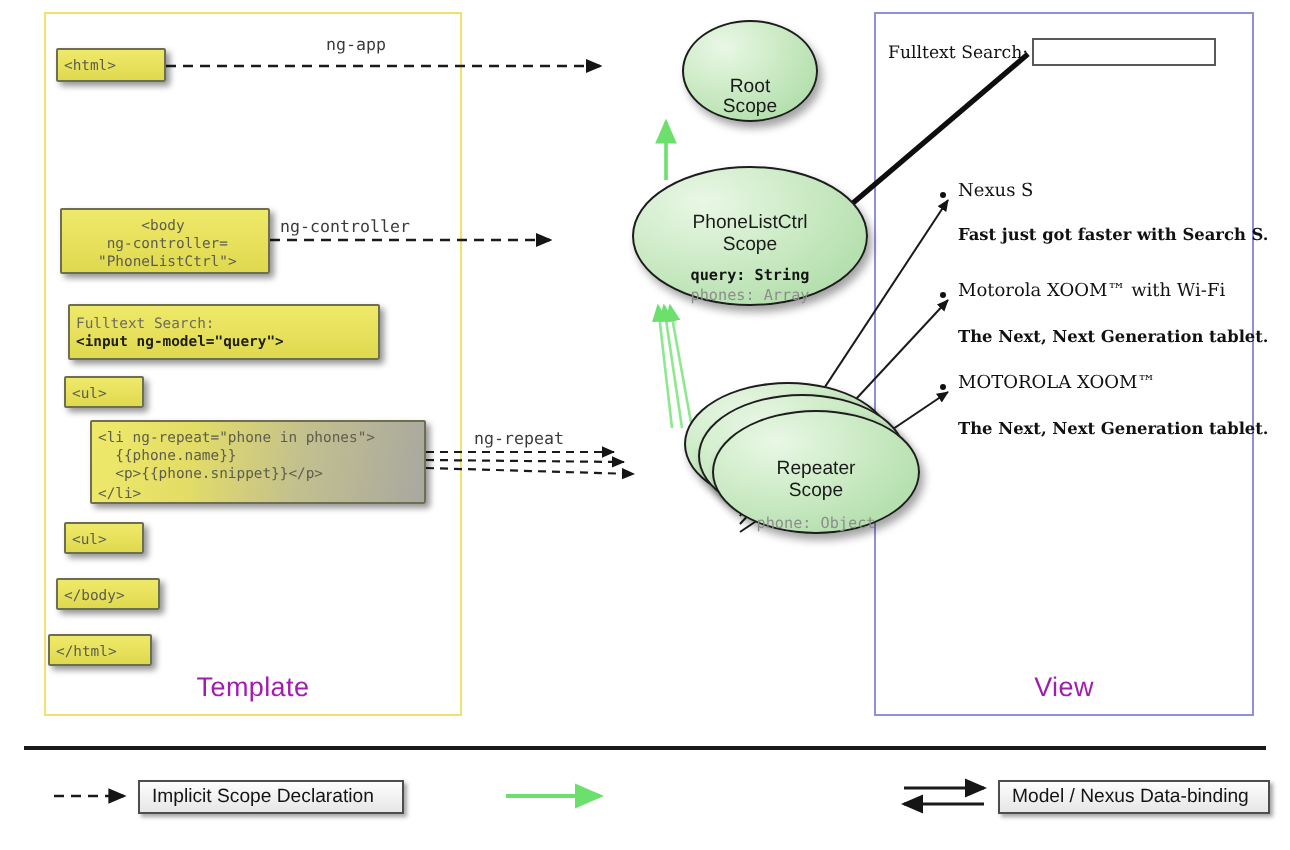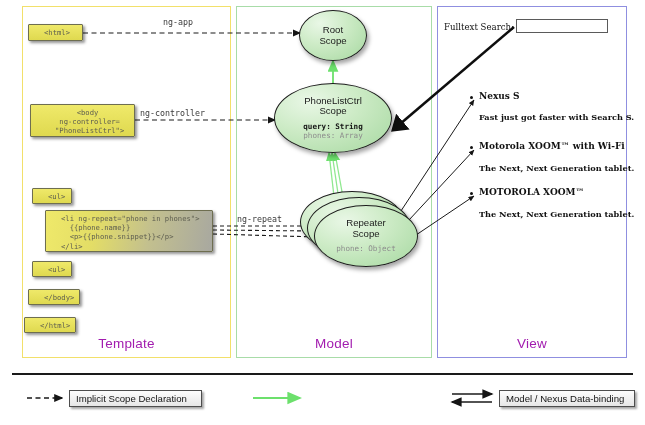--- a/index.html
+++ b/index.html
@@ -40,21 +40,21 @@
     font-size: 13.5px;
     color: #a21caf;
     letter-spacing: .2px;
   }
 
   
   .codebox {
     position: absolute;
     box-sizing: border-box;
     border: 1px solid #6e6e50;
-    padding: 3px 5px 3px 15px;
+    padding: 3px 5px 3px 3px;
     font-family: "DejaVu Sans Mono", "Liberation Mono", monospace;
     font-size: 7.2px;
     line-height: 9.2px;
     color: #5d5d4f;
     white-space: pre;
     background: #e9e45c;
     box-shadow: 2px 2px 3px rgba(0,0,0,.42);
     border-radius: 1px;
   }
   .codebox.plain { background: linear-gradient(180deg,#efe96a 0%, #dfd94f 100%); }
@@ -74,23 +74,24 @@
   
   .scope {
     position: absolute;
     border-radius: 50%;
     border: 1.4px solid #1d1d1d;
     background: radial-gradient(ellipse at 30% 25%, #e9f7e6 0%, #cdebc6 42%, #a6d8a0 100%);
     box-shadow: 2px 3px 4px rgba(0,0,0,.36);
     display: flex;
     flex-direction: column;
     align-items: center;
-    justify-content: center;
+    justify-content: flex-end;
     text-align: center;
     box-sizing: border-box;
+    margin-left: 42px;
   }
   .scope .title {
     font-size: 9.6px;
     line-height: 10.6px;
     color: #1b1b1b;
   }
   .scope .props {
     font-family: "DejaVu Sans Mono", "Liberation Mono", monospace;
     font-size: 7.6px;
     line-height: 9.4px;
@@ -112,21 +113,21 @@
     box-sizing: border-box;
     border: 1px solid #5a5a5a;
     background: #ffffff;
   }
   .view-item {
     position: absolute;
     font-family: "DejaVu Serif", "Liberation Serif", serif;
     color: #111111;
     white-space: nowrap;
   }
-  .view-item.name { font-size: 9px; font-weight: bold; }
+  .view-item.name { font-size: 9px; font-weight: normal; }
   .view-item.snippet { font-size: 8.2px; font-weight: bold; }
   .view-bullet {
     position: absolute;
     width: 3px; height: 3px;
     border-radius: 50%;
     background: #111;
   }
 
   
   #legend-rule {
@@ -154,23 +155,20 @@
     pointer-events: none;
   }
 </style>
 </head>
 <body>
 
 <div id="stage">
 
   <div class="panel" id="panel-template">
     <div class="panel-label">Template</div>
-  </div>
-  <div class="panel" id="panel-model">
-    <div class="panel-label">Model</div>
   </div>
   <div class="panel" id="panel-view">
     <div class="panel-label">View</div>
   </div>
 
   <svg class="overlay" viewBox="0 0 645 425">
     <defs>
       <marker id="arrow-black" markerWidth="7" markerHeight="7" refX="6" refY="3" orient="auto">
         <path d="M0,0 L7,3 L0,6 z" fill="#151515"></path>
       </marker>
@@ -230,20 +228,22 @@
       <path d="M492,402 L452,402" stroke="#1a1a1a" stroke-width="1.6" fill="none" marker-end="url(#arrow-black)"></path>
     </g>
   </svg>
 
   <div class="codebox plain" id="box-html-open" style="left:28px; top:24px; width:55px; height:17px;">&lt;html&gt;</div>
 
   <div class="codebox plain" id="box-body-open" style="left:30px; top:104px; width:105px; height:33px;text-align:center;">&lt;body
  ng-controller=
  "PhoneListCtrl"&gt;</div>
 
+  <div class="codebox plain" id="box-fulltext-search" style="left:34px; top:152px; width:156px; height:28px; padding-top:4px;"><span class="dim">Fulltext Search:</span>
+<b>&lt;input ng-model="query"&gt;</b></div>
 
   <div class="codebox plain" id="box-ul-open" style="left:32px; top:188px; width:40px; height:16px;">&lt;ul&gt;</div>
 
   <div class="codebox fade" id="box-li-repeat" style="left:45px; top:210px; width:168px; height:42px;">&lt;li ng-repeat="phone in phones"&gt;
   {{phone.name}}
   &lt;p&gt;{{phone.snippet}}&lt;/p&gt;
 &lt;/li&gt;</div>
 
   <div class="codebox plain" id="box-ul-close" style="left:32px; top:261px; width:40px; height:16px;">&lt;ul&gt;</div>
 

